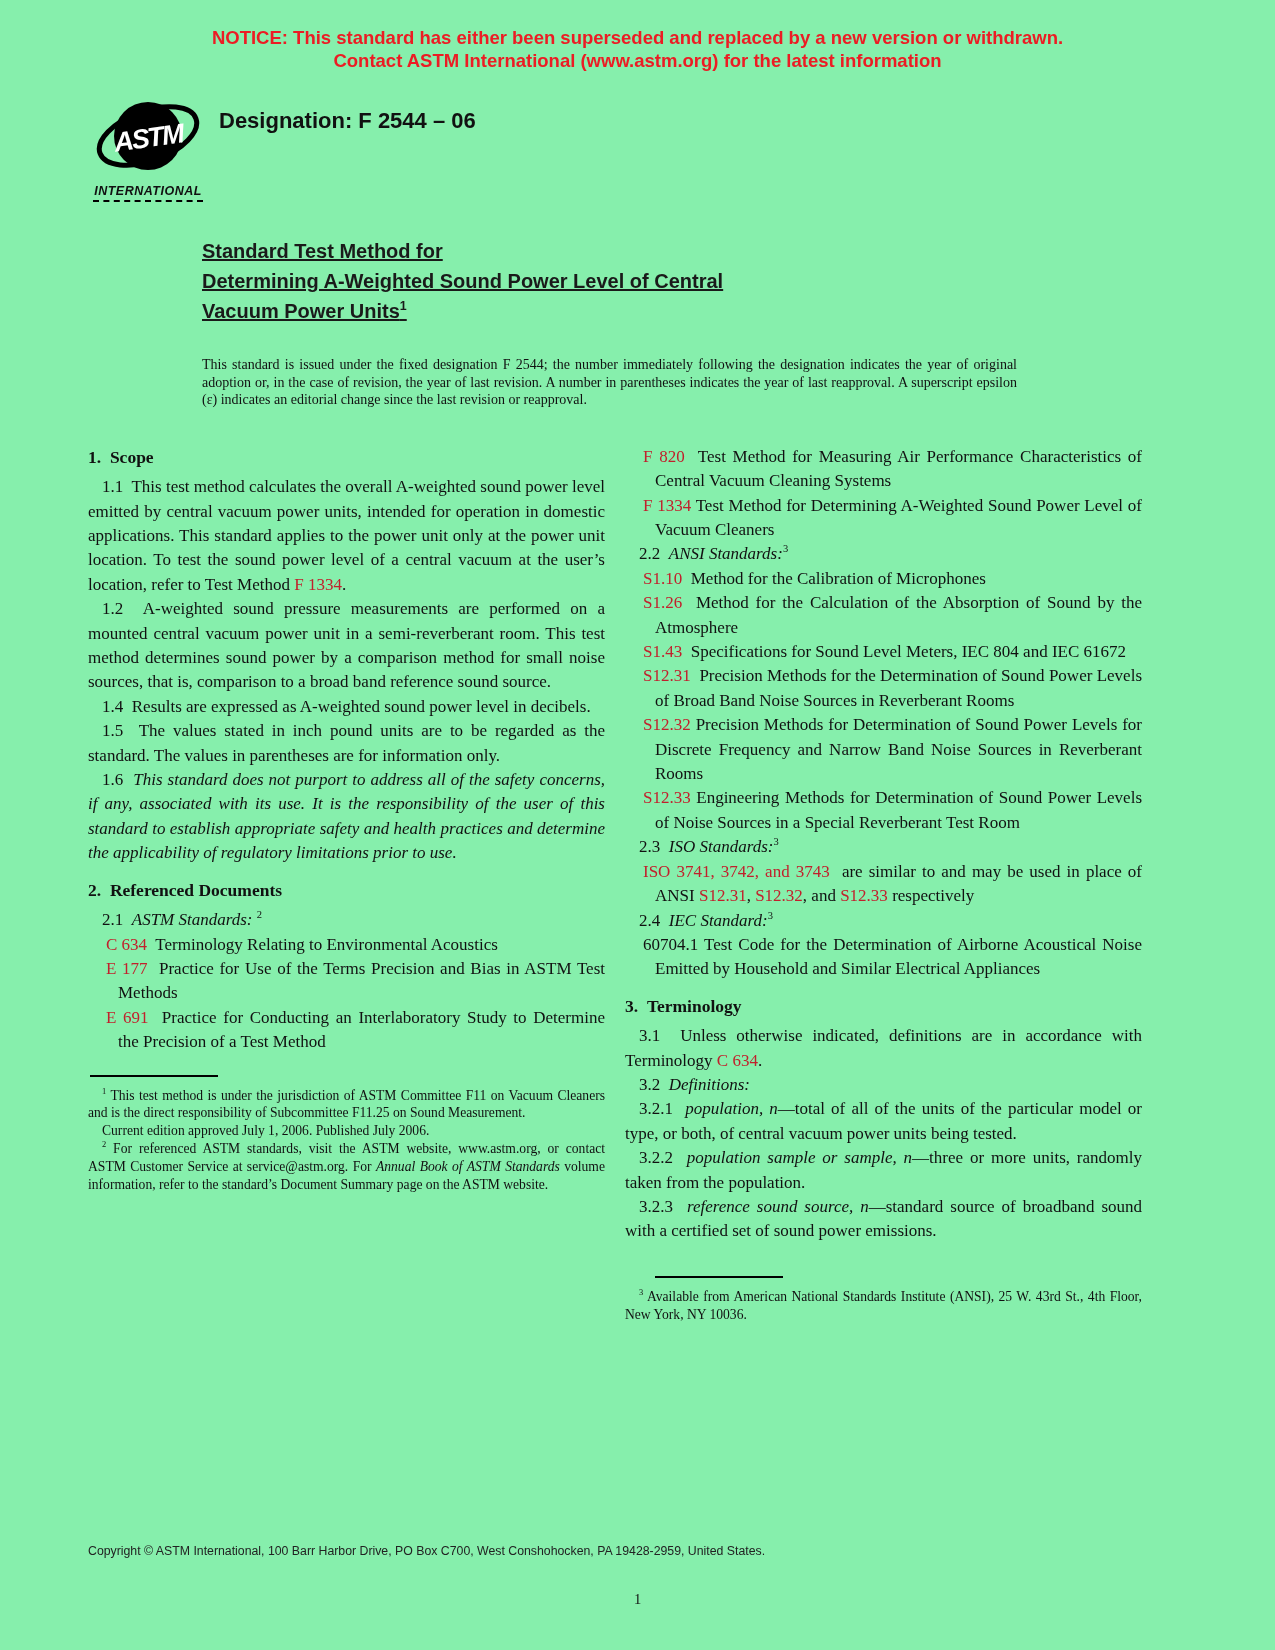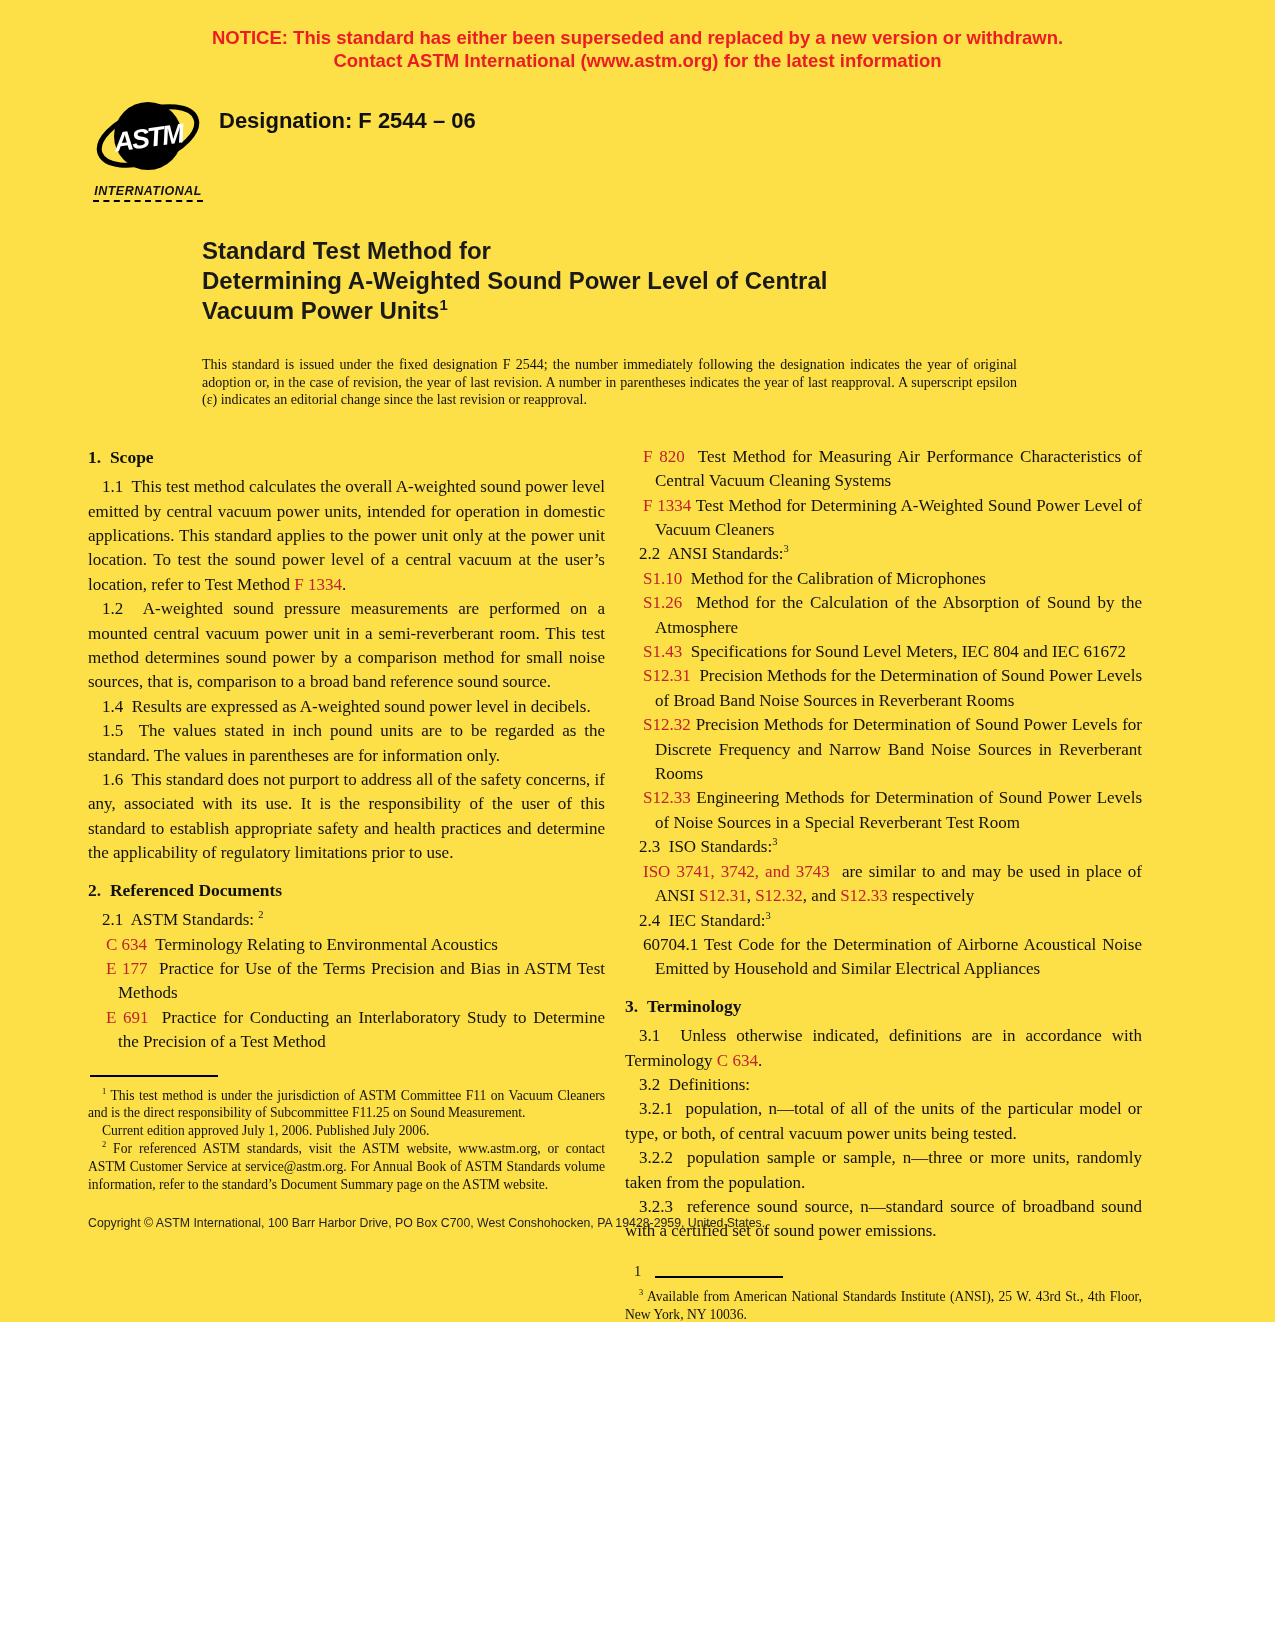--- a/index.html
+++ b/index.html
@@ -4,22 +4,22 @@
 <style>
   :root{
     --link:#c1202c;
     --notice:#ec1c24;
     --ink:#111111;
   }
   *{box-sizing:border-box;}
   html,body{margin:0;padding:0;background:#ffffff;}
   .page{
     position:relative;
-    width:1275px;height:1322px;
-    background:#fde047;
+    width:1275px;height:1650px;
+    background:#86efac;
     color:var(--ink);
     font-family:"Liberation Serif", serif;
     overflow:hidden;
   }
   
   .notice{
     margin-top:26px;
     text-align:center;
     font-family:"Liberation Sans", sans-serif;
     font-weight:bold;
@@ -50,23 +50,24 @@
     font-weight:bold;
     font-size:22px;
     margin:16px 0 0 16px;
   }
   
   .title-block{
     margin:34px 0 14px 202px;
     width:840px;
     font-family:"Liberation Sans", sans-serif;
     font-weight:bold;
-    font-size:24px;
+    font-size:20px;
     line-height:30px;
     color:#1a1a1a;
+    text-decoration:underline;
   }
   .issued{
     margin:30px 0 16px 202px;
     width:815px;
     font-size:14px;
     line-height:17.6px;
     text-align:justify;
   }
   
   .columns{
@@ -78,21 +79,21 @@
   .col{width:520px;font-size:17px;line-height:24.4px;}
   .sec-h{
     font-weight:bold;
     font-size:17.5px;
     margin:12px 0 6px 0;
   }
   .sec-h:first-child{margin-top:0;}
   .para{text-indent:14px;text-align:justify;margin:0;}
   .ref{padding-left:30px;text-indent:-12px;text-align:justify;margin:0;}
   .seg-link{color:var(--link);}
-  .seg-i{}
+  .seg-i{font-style:italic;}
   .seg-sup{vertical-align:super;font-size:0.62em;line-height:0;}
   
   .fnrule{width:128px;border-top:2px solid #000;margin:20px 0 10px 2px;}
   .fnrule.right{margin-top:32px;margin-left:30px;}
   .fn{font-size:13.6px;line-height:17.8px;text-align:justify;}
   .fn .fline{text-indent:14px;}
   
   .copyright{
     position:absolute;
     left:88px;

